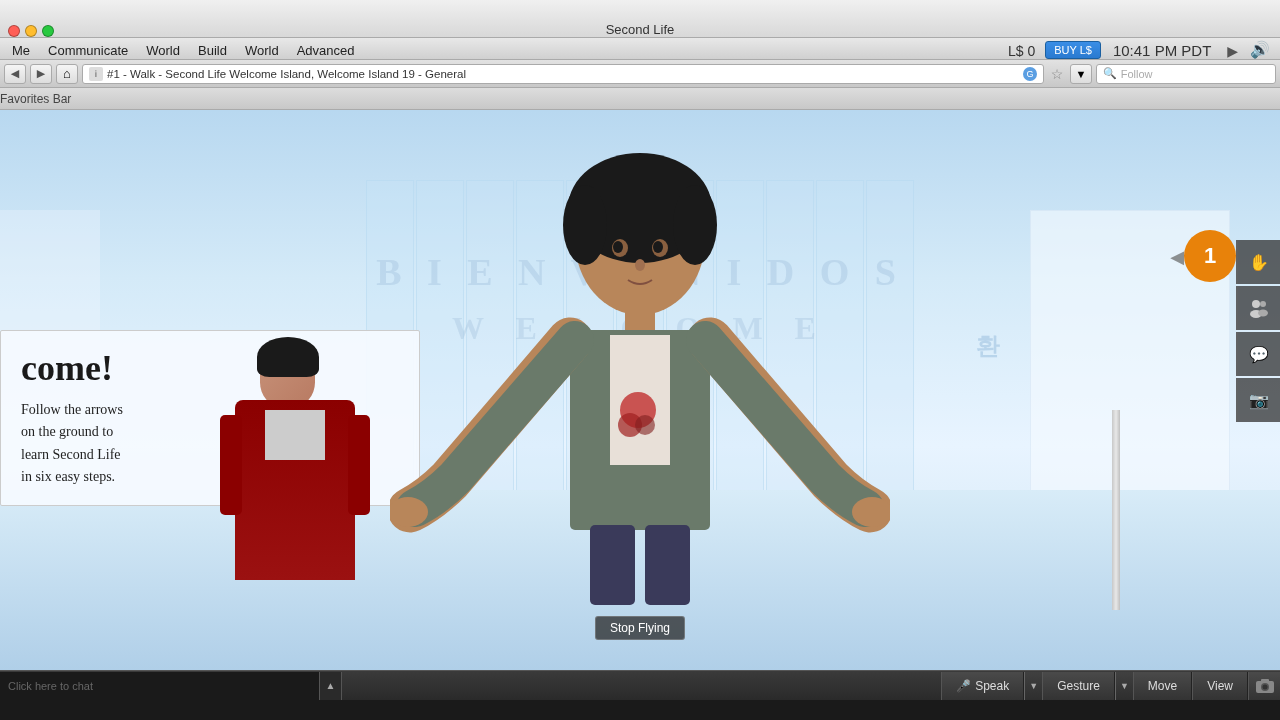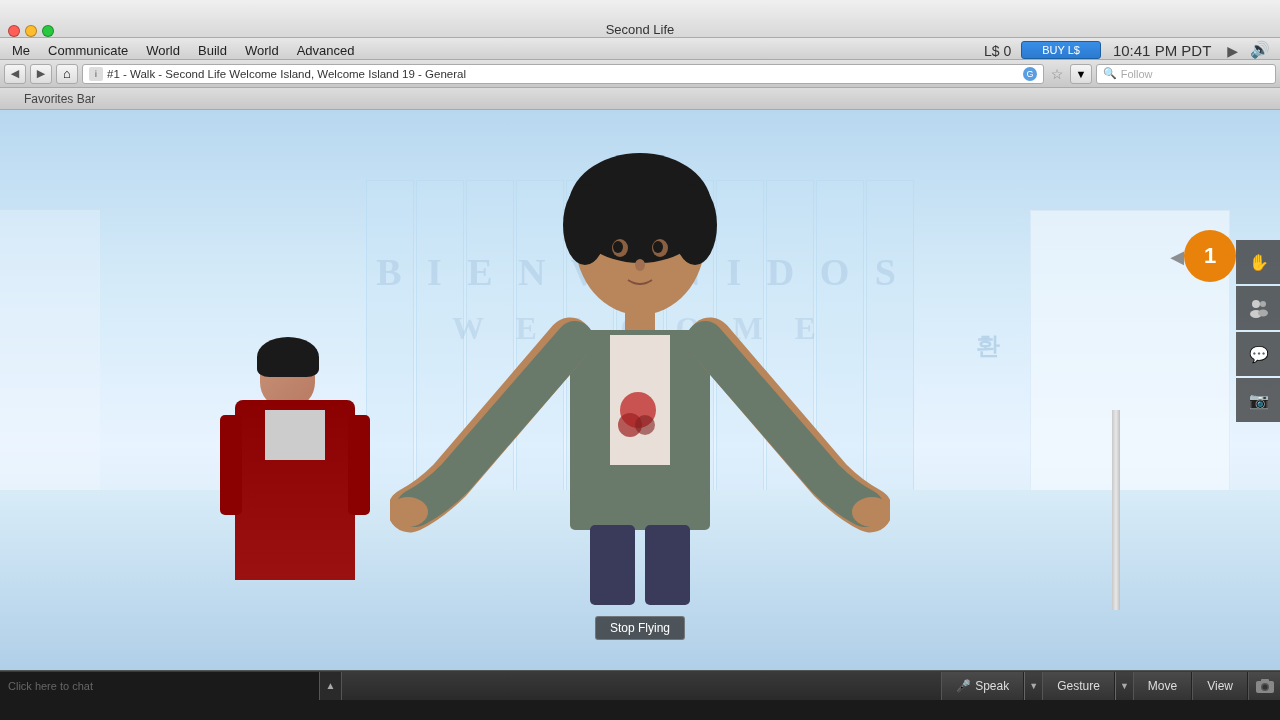--- a/index.html
+++ b/index.html
@@ -135,21 +135,21 @@
       padding: 0 6px; gap: 4px;
       font-size: 12px; color: #999;
     }
 
     
     #favbar {
       height: 22px;
       background: linear-gradient(to bottom, #ddd, #c8c8c8);
       display: flex;
       align-items: center;
-      padding: 0 24px;
+      padding: 0 0;
       border-bottom: 1px solid #aaa;
       font-size: 12px;
       color: #444;
     }
 
     
     #viewport {
       width: 1280px;
       height: 560px;
       position: relative;
@@ -402,21 +402,21 @@
 
 <div id="menubar">
   <div class="menu-item">Me</div>
   <div class="menu-item">Communicate</div>
   <div class="menu-item">World</div>
   <div class="menu-item">Build</div>
   <div class="menu-item">World</div>
   <div class="menu-item">Advanced</div>
   <div style="flex:1"></div>
   <span style="font-size:14px;color:#333;padding:0 8px;">L$ 0</span>
-  <button style="background:linear-gradient(to bottom,#3a8ee6,#2a7ad0);color:white;border:1px solid #1a5fa0;border-radius:3px;font-size:11px;padding:2px 20px;cursor:pointer;">BUY L$</button>
+  <button style="background:linear-gradient(to bottom,#3a8ee6,#2a7ad0);color:white;border:1px solid #1a5fa0;border-radius:3px;font-size:11px;padding:2px 8px;cursor:pointer;">BUY L$</button>
   <span style="font-size:15px;color:#333;padding:0 10px;">10:41 PM PDT</span>
   <span style="font-size:14px;color:#555;padding:0 4px;cursor:pointer;">▶</span>
   <span style="font-size:16px;color:#555;padding:0 6px;cursor:pointer;">🔊</span>
 </div>
 
 <div id="navbar">
   <div class="nav-btn">◀</div>
   <div class="nav-btn">▶</div>
   <div class="nav-home">⌂</div>
   <div id="address-bar">
@@ -457,20 +457,27 @@
   </div>
 
   <div class="bg-text-row">B I E N V E N I D O S</div>
 
   <div class="bg-text-row2">W E L C O M E</div>
 
   <div class="korean-text">환</div>
 
   <div class="floor"></div>
 
+  <div class="welcome-board">
+    <div class="welcome-title">come!</div>
+    <div class="welcome-subtitle" style="white-space:pre-line;">Follow the arrows
+on the ground to
+learn Second Life
+in six easy steps.</div>
+  </div>
 
   <div style="position:absolute;left:215px;top:235px;width:160px;height:290px;">
 
     <div style="width:55px;height:62px;background:linear-gradient(135deg,#c8937a,#b87a62);border-radius:50% 50% 40% 40%;position:absolute;top:0;left:45px;"></div>
 
     <div style="width:62px;height:40px;background:#1a1a1a;border-radius:50% 50% 20% 20%;position:absolute;top:-8px;left:42px;"></div>
 
     <div style="position:absolute;top:55px;left:20px;width:120px;height:180px;background:linear-gradient(to bottom,#8B0000,#9B1111);border-radius:8px 8px 0 0;"></div>
 
     <div style="position:absolute;top:65px;left:50px;width:60px;height:50px;background:#ccc;"></div>

